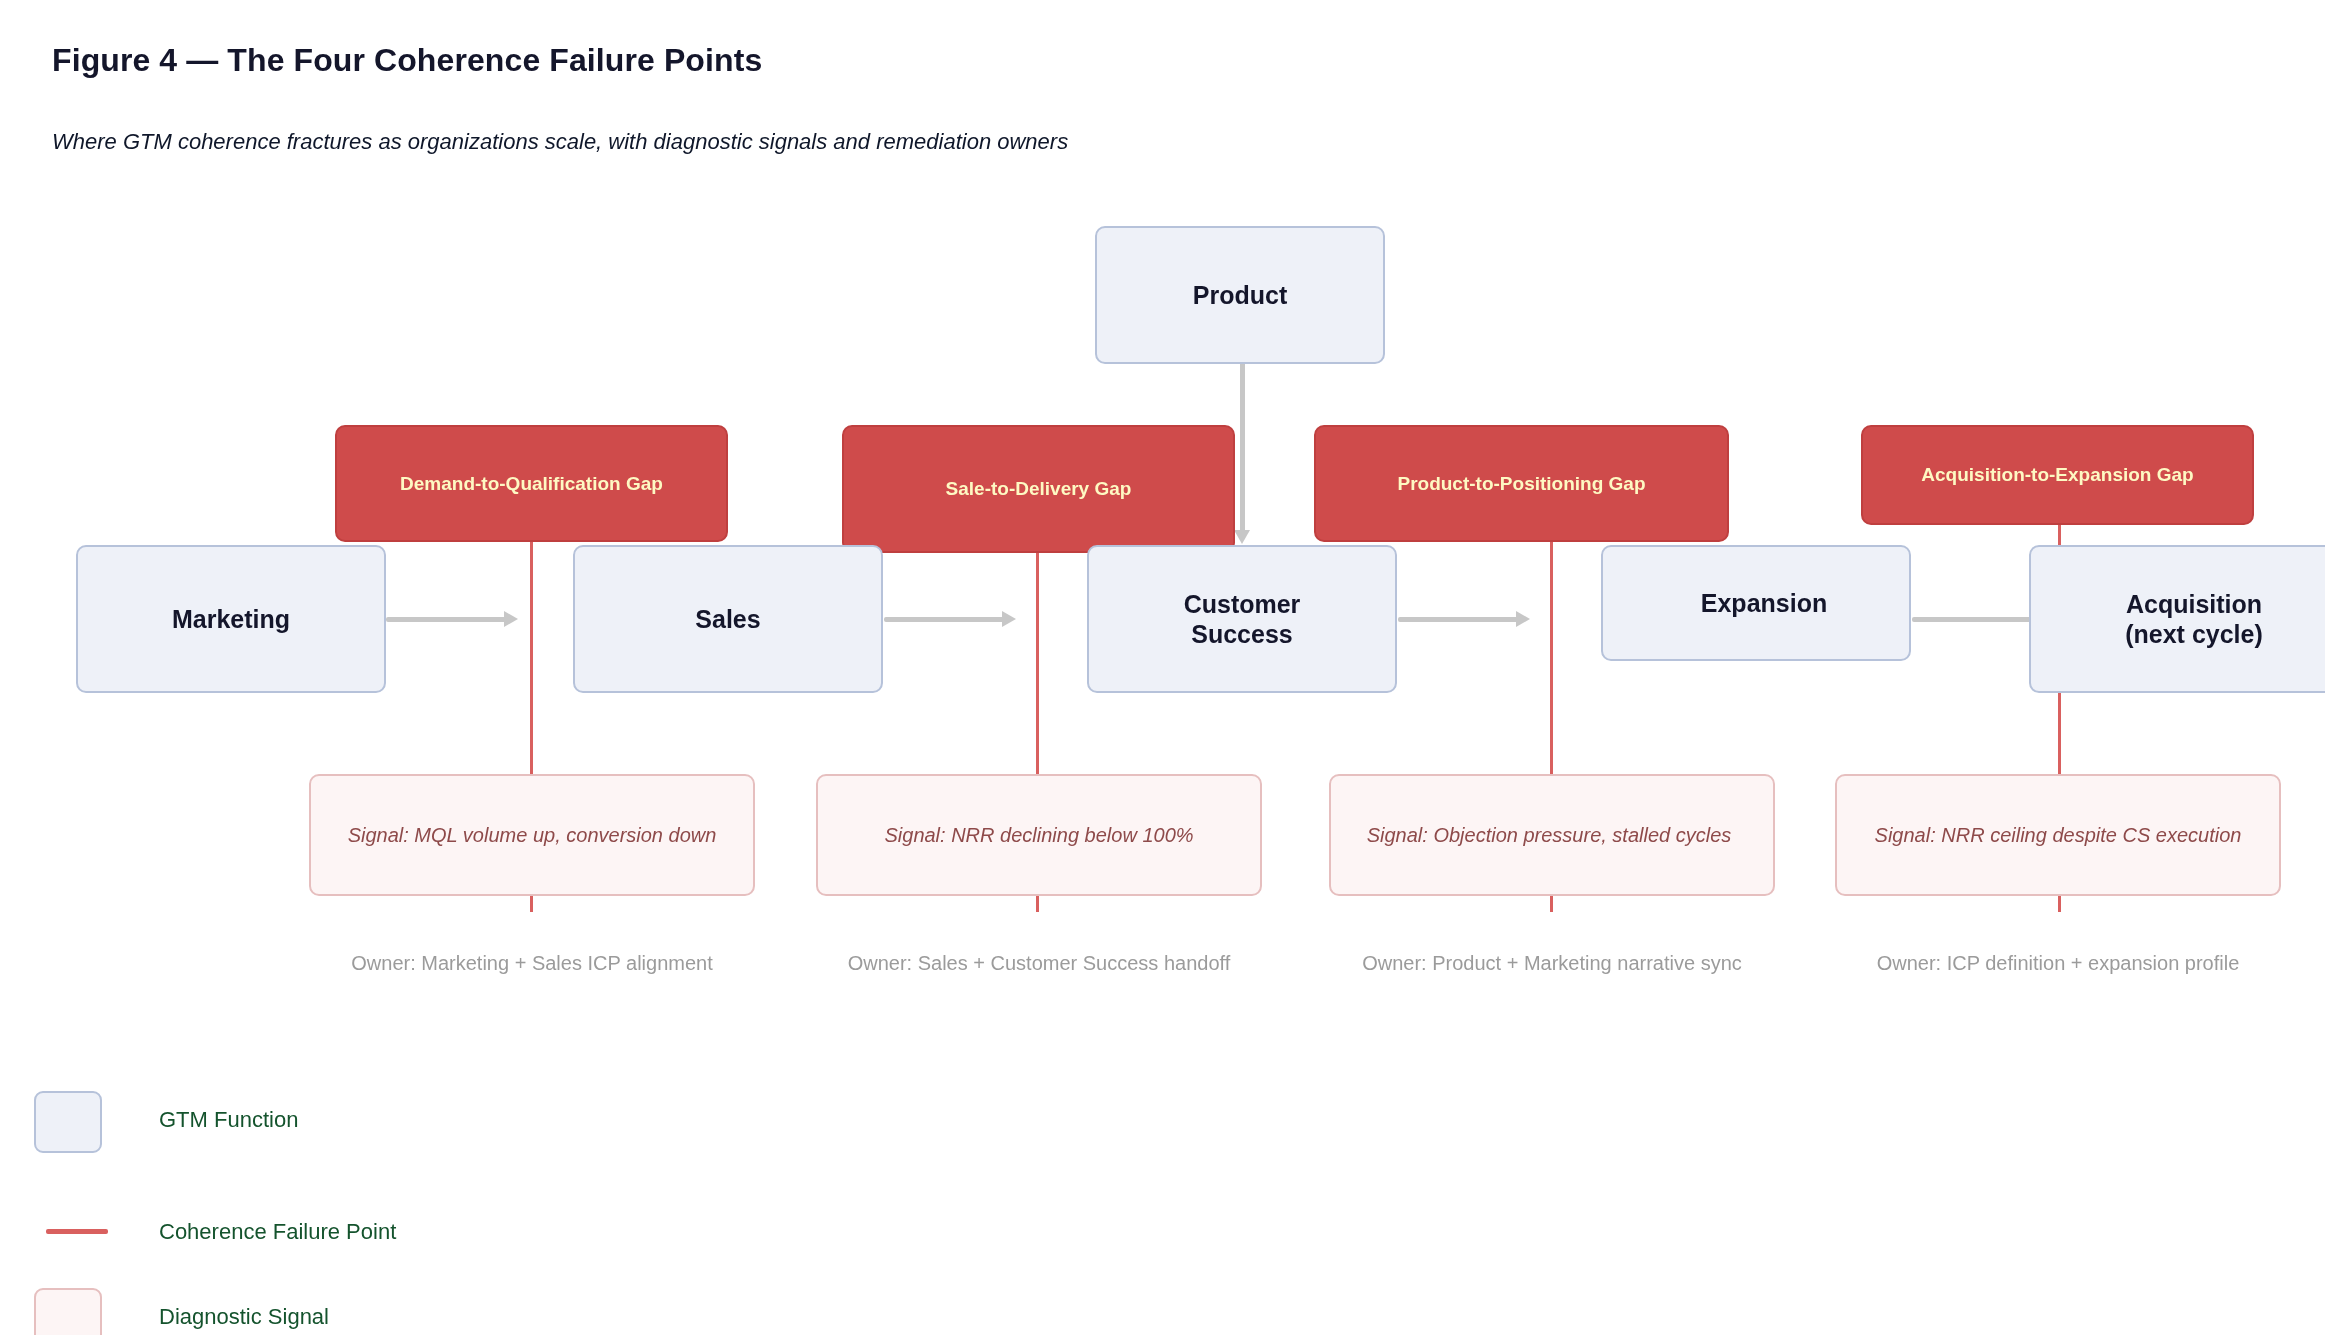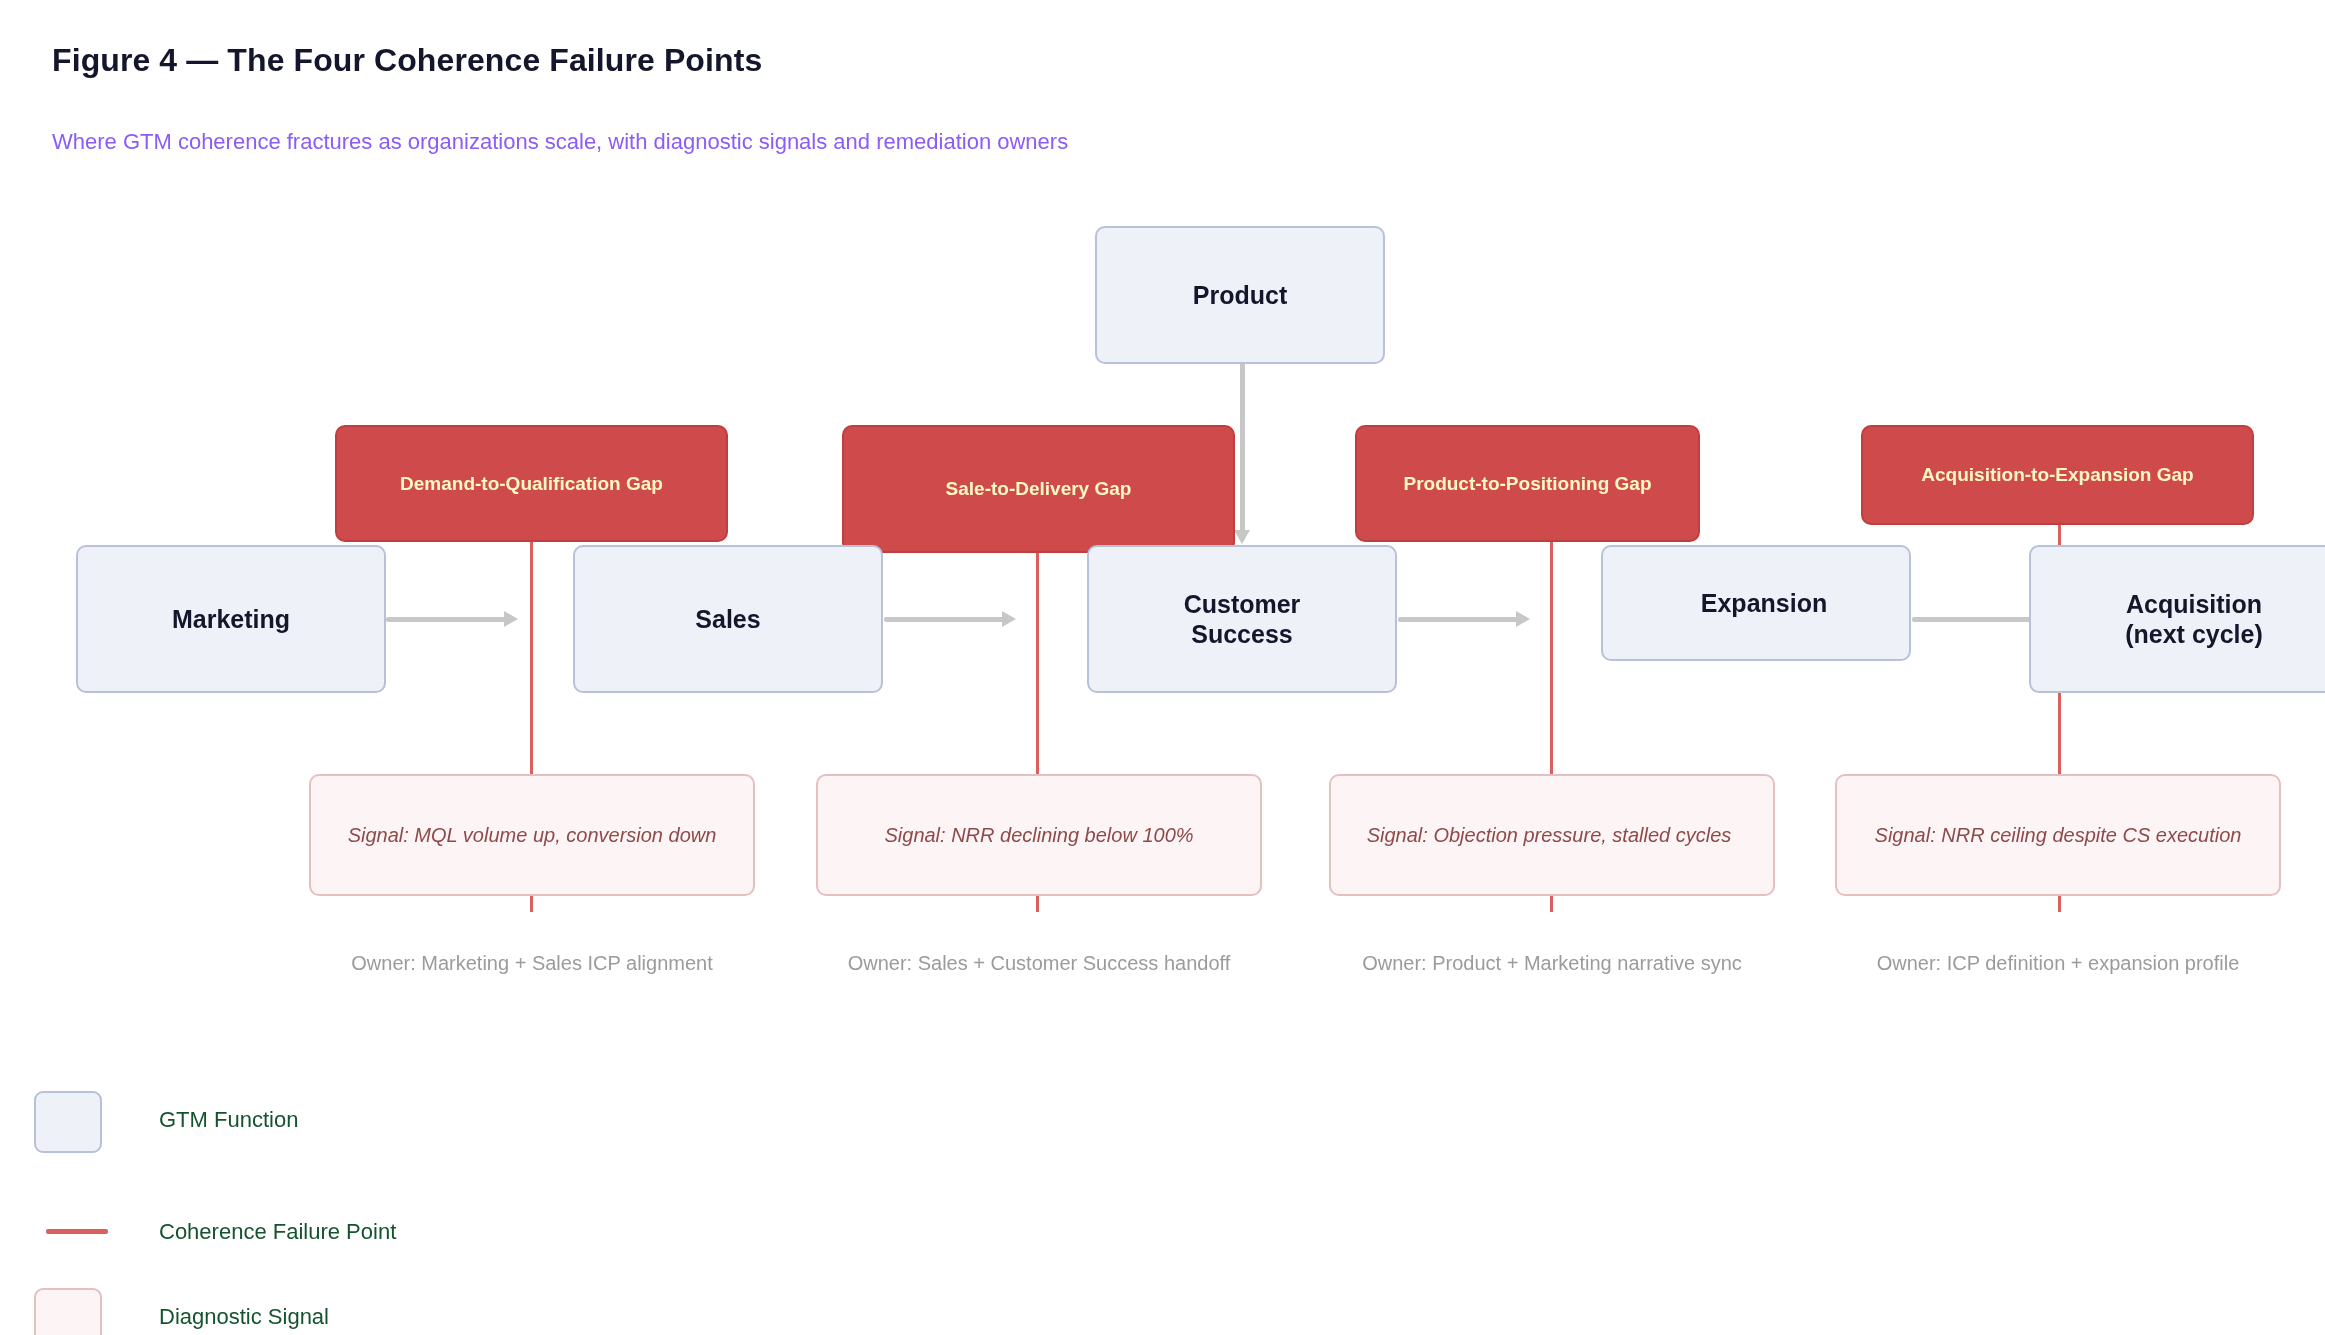--- a/index.html
+++ b/index.html
@@ -29,21 +29,22 @@
     font-weight: bold;
     color: #14162b;
     letter-spacing: 0.1px;
     white-space: nowrap;
   }
   .fig-subtitle {
     position: absolute;
     left: 52px;
     top: 129px;
     font-size: 22px;
-    color: #8b5cf6;
+    font-style: italic;
+    color: #0f172a;
     white-space: nowrap;
   }
 
   
   .node {
     position: absolute;
     background: #eef1f8;
     border: 2px solid #b6c2da;
     border-radius: 10px;
     display: flex;
@@ -198,21 +199,21 @@
   <div class="fail-line" style="left:1036px; top:432px; height:480px;"></div>
   <div class="fail-line" style="left:1550px; top:432px; height:480px;"></div>
   <div class="fail-line" style="left:2058px; top:432px; height:480px;"></div>
 
   <div class="gap-box" style="left:335px; top:425px; width:393px; height:117px;">
     <span>Demand-to-Qualification Gap</span>
   </div>
   <div class="gap-box" style="left:842px; top:425px; width:393px; height:128px;">
     <span>Sale-to-Delivery Gap</span>
   </div>
-  <div class="gap-box" style="left:1355px; top:425px; width:345px; height:117px;">
+  <div class="gap-box" style="left:1314px; top:425px; width:415px; height:117px;">
     <span>Product-to-Positioning Gap</span>
   </div>
   <div class="gap-box" style="left:1861px; top:425px; width:393px; height:100px;">
     <span>Acquisition-to-Expansion Gap</span>
   </div>
 
   <div class="h-arrow" style="left:386px; top:604px; width:135px;">
     <div class="shaft" style="width:120px;"></div>
     <div class="head" style="left:118px;"></div>
   </div>

